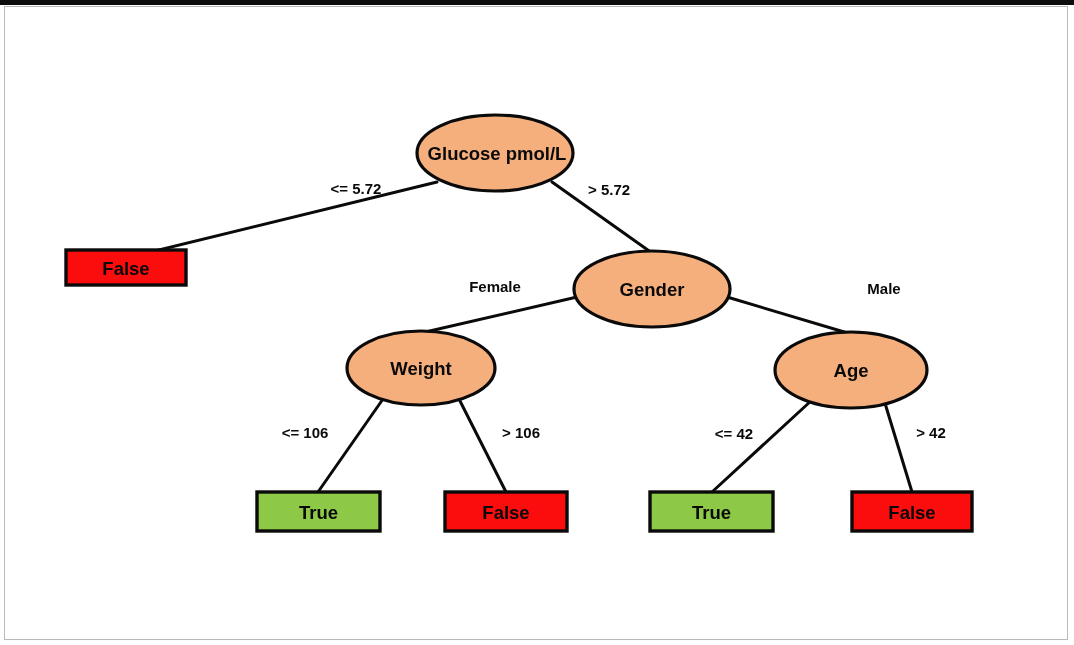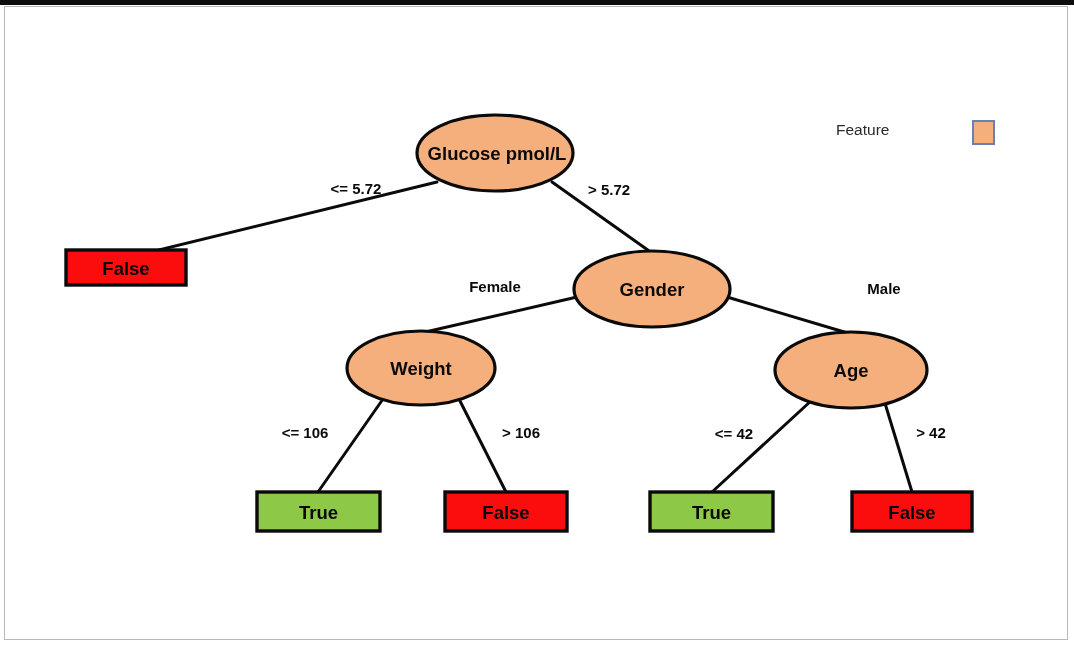--- a/index.html
+++ b/index.html
@@ -189,18 +189,14 @@
     <text class="edge-label anchor-mid" x="884" y="288">Male</text>
 
     <text class="edge-label anchor-mid" x="305" y="432">&lt;= 106</text>
     <text class="edge-label anchor-mid" x="521" y="432">&gt; 106</text>
 
     <text class="edge-label anchor-mid" x="734" y="433">&lt;= 42</text>
     <text class="edge-label anchor-mid" x="931" y="432">&gt; 42</text>
 
   </svg>
 
-  <div id="legend">
-    <div id="legend-text">Feature</div>
-    <div id="legend-swatch"></div>
-  </div>
 
 </div>
 
 </body></html>

